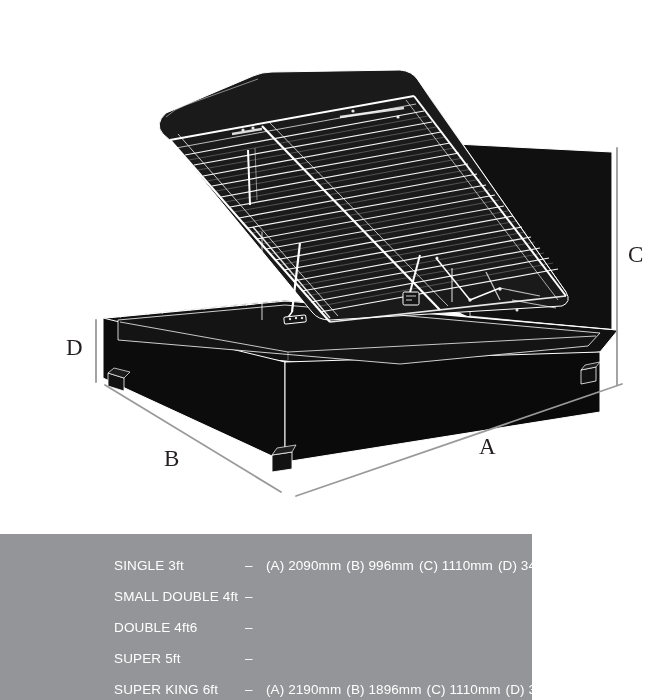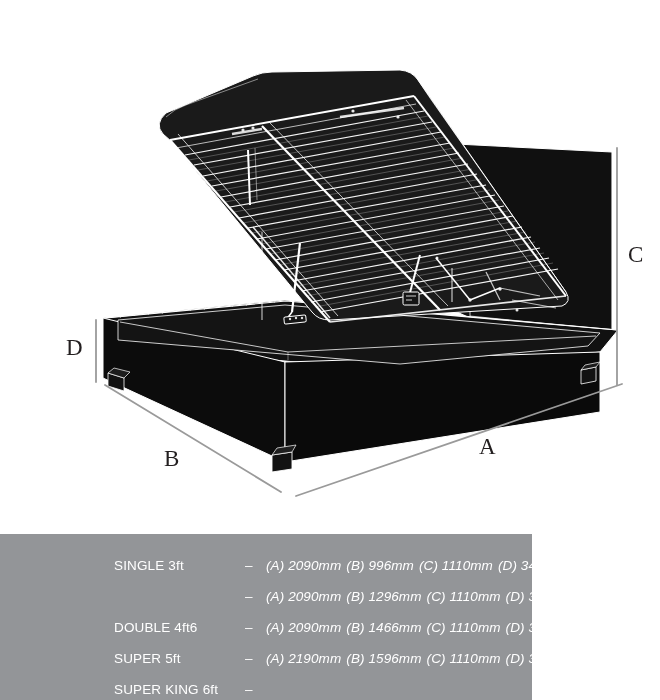--- a/index.html
+++ b/index.html
@@ -53,21 +53,21 @@
     position:absolute;left:114px;
     letter-spacing:0.15px;
   }
   .spec-row .dash{
     position:absolute;left:245px;
   }
   .spec-row .dims{
     position:absolute;left:266px;
     letter-spacing:0.1px;
   }
-  .dims .seg{margin-right:5px;font-style:italic;}
+  .dims .seg{margin-right:5px;}
 </style>
 </head>
 <body>
 
 <div id="page">
 
   <div class="brand">Aspire</div>
 
   <div class="illustration">
     <svg width="660" height="519" viewBox="0 0 660 519" xmlns="http://www.w3.org/2000/svg">
@@ -255,36 +255,35 @@
 
   <div class="spec-panel">
 
     <div class="spec-row" style="top:16px;">
       <span class="size-name">SINGLE   3ft</span>
       <span class="dash">–</span>
       <span class="dims"><span class="seg">(A) 2090mm</span><span class="seg">(B) 996mm</span><span class="seg">(C) 1110mm</span><span class="seg">(D) 345mm</span></span>
     </div>
 
     <div class="spec-row" style="top:47px;">
-      <span class="dash">–</span>
-      <span class="dims"><span class="seg">(A) 2090mm</span><span class="seg">(B) 1296mm</span><span class="seg">(C) 1110mm</span><span class="seg">(D) 345mm</span></span>
+      <span class="size-name">SMALL DOUBLE  4ft</span>
+      <span class="dash">–</span>
     </div>
 
     <div class="spec-row" style="top:78px;text-align:center;">
       <span class="size-name">DOUBLE  4ft6</span>
       <span class="dash">–</span>
-      <span class="dims"><span class="seg">(A) 2090mm</span><span class="seg">(B) 1466mm</span><span class="seg">(C) 1110mm</span><span class="seg">(D) 345mm</span></span>
     </div>
 
     <div class="spec-row" style="top:109px;">
       <span class="size-name">SUPER   5ft</span>
       <span class="dash">–</span>
-      <span class="dims"><span class="seg">(A) 2190mm</span><span class="seg">(B) 1596mm</span><span class="seg">(C) 1110mm</span><span class="seg">(D) 345mm</span></span>
     </div>
 
     <div class="spec-row" style="top:140px;">
       <span class="size-name">SUPER KING  6ft</span>
       <span class="dash">–</span>
+      <span class="dims"><span class="seg">(A) 2190mm</span><span class="seg">(B) 1896mm</span><span class="seg">(C) 1110mm</span><span class="seg">(D) 345mm</span></span>
     </div>
 
   </div>
 
 </div>
 
 </body></html>

